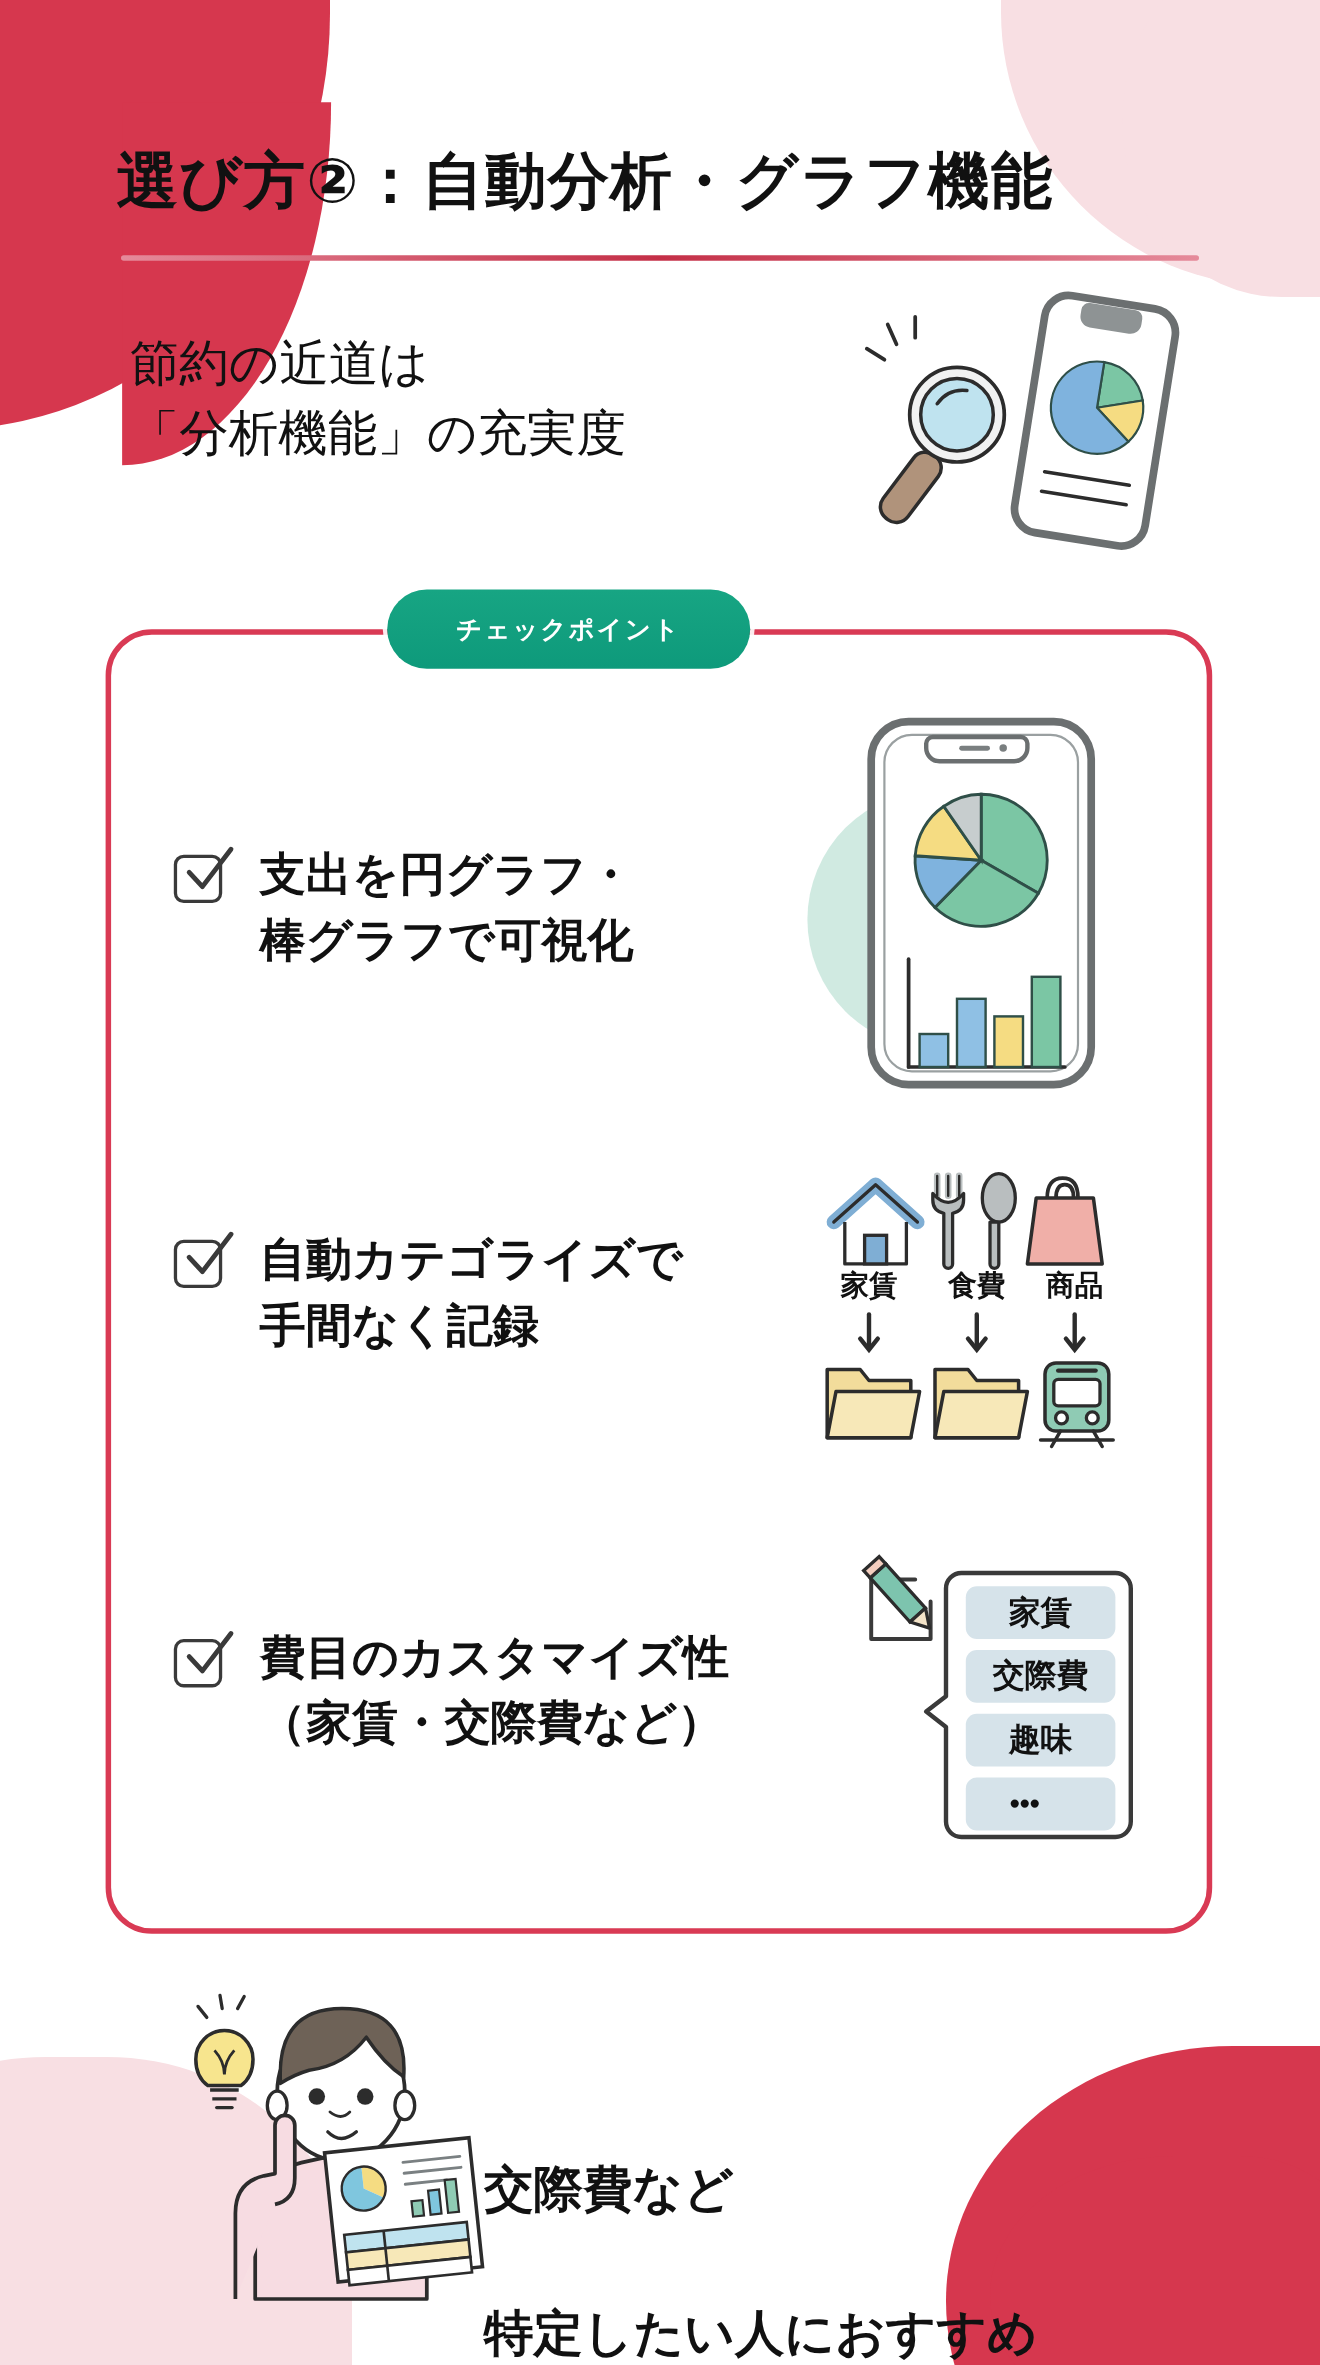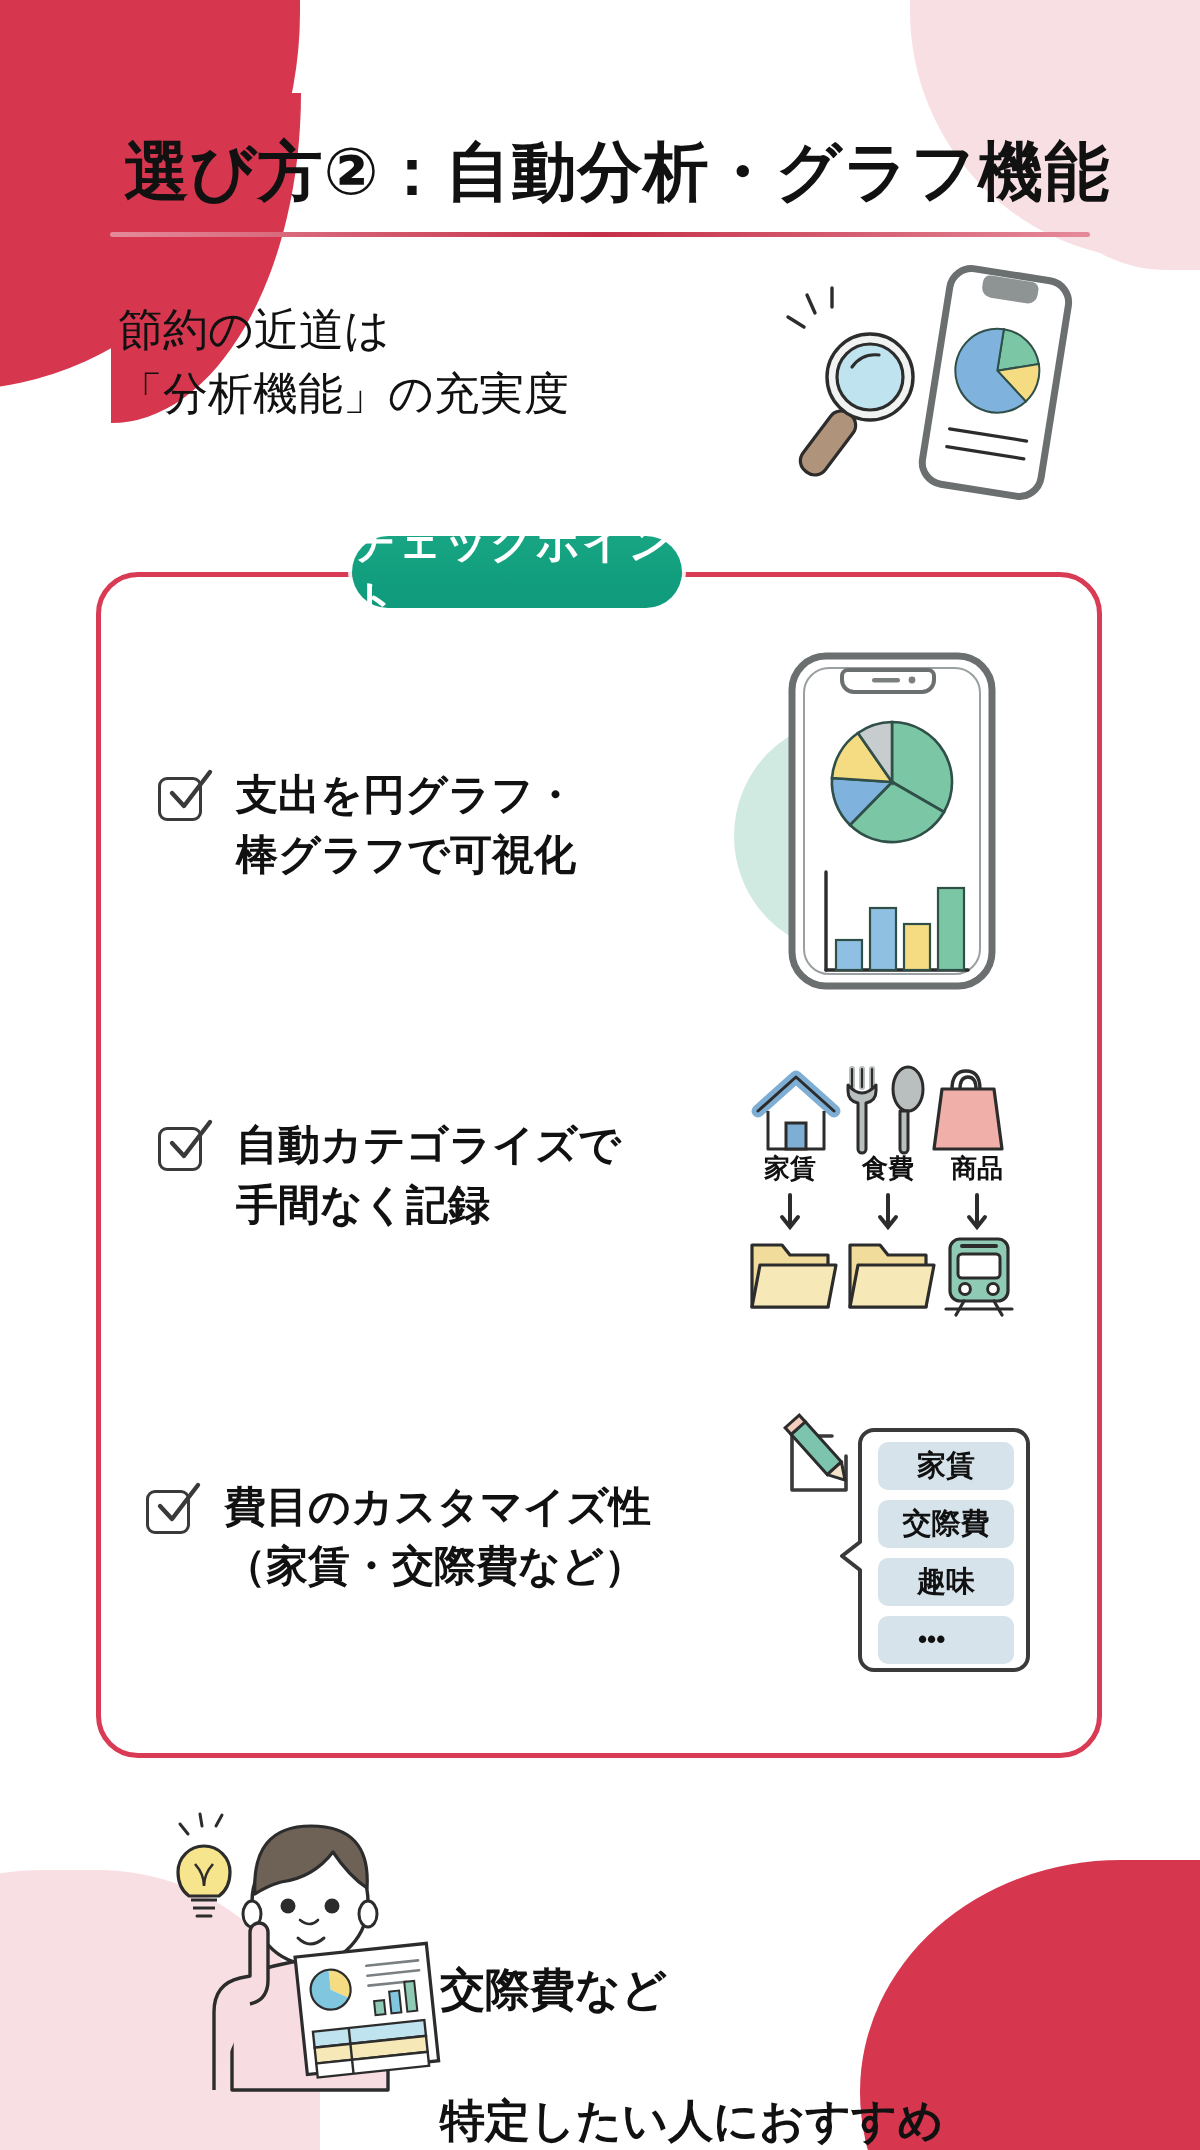--- a/index.html
+++ b/index.html
@@ -45,22 +45,22 @@
   }
   .blob-br2{
     bottom:-60px; right:-30px; width:330px; height:250px;
     background:#D6374E; border-radius:62% 38% 40% 60%;
   }
 
   .page { position:relative; z-index:5; width:1200px; height:2150px; }
 
   
   .title {
-    position:absolute; left:124px; top:128px;
-    font-size:65px; font-weight:bold; color:#111;
+    position:absolute; left:106px; top:128px;
+    font-size:56px; font-weight:bold; color:#111;
     letter-spacing:1px; white-space:nowrap;
   }
   .title-rule {
     position:absolute; left:110px; top:232px; width:980px; height:5px;
     background:linear-gradient(90deg,#E58A9A 0%, #C42F47 50%, #E58A9A 100%);
     border-radius:3px;
   }
 
   
   .subtitle {
@@ -71,38 +71,38 @@
   
   .top-illo { position:absolute; left:752px; top:255px; width:330px; height:245px; }
 
   
   .badge {
     position:absolute; left:352px; top:536px;
     width:330px; height:72px;
     background:linear-gradient(180deg,#17A583 0%,#0E9A7B 100%);
     border-radius:36px;
     display:flex; align-items:center; justify-content:center;
-    color:#fff; font-size:43px; font-weight:bold; letter-spacing:2px;
+    color:#fff; font-size:23px; font-weight:bold; letter-spacing:2px;
     box-shadow:0 0 0 4px rgba(255,255,255,0.9);
     z-index:9;
   }
 
   
   .card {
     position:absolute; left:96px; top:572px;
     width:1006px; height:1186px;
     border:5px solid #D93A54; border-radius:42px;
     background:#fff;
   }
 
   
   .row { position:absolute; display:flex; align-items:flex-start; }
   .row-1 { left:156px; top:765px; }
   .row-2 { left:156px; top:1115px; }
-  .row-3 { left:144px; top:1478px; }
+  .row-3 { left:156px; top:1478px; }
 
   .chk { width:56px; height:56px; position:relative; flex:none; margin-top:6px; }
   .chk .box {
     position:absolute; left:2px; top:6px; width:44px; height:44px;
     border:3.5px solid #3A3A3A; border-radius:9px;
   }
   .chk .tick {
     position:absolute; left:6px; top:-4px; width:52px; height:52px;
   }
 

